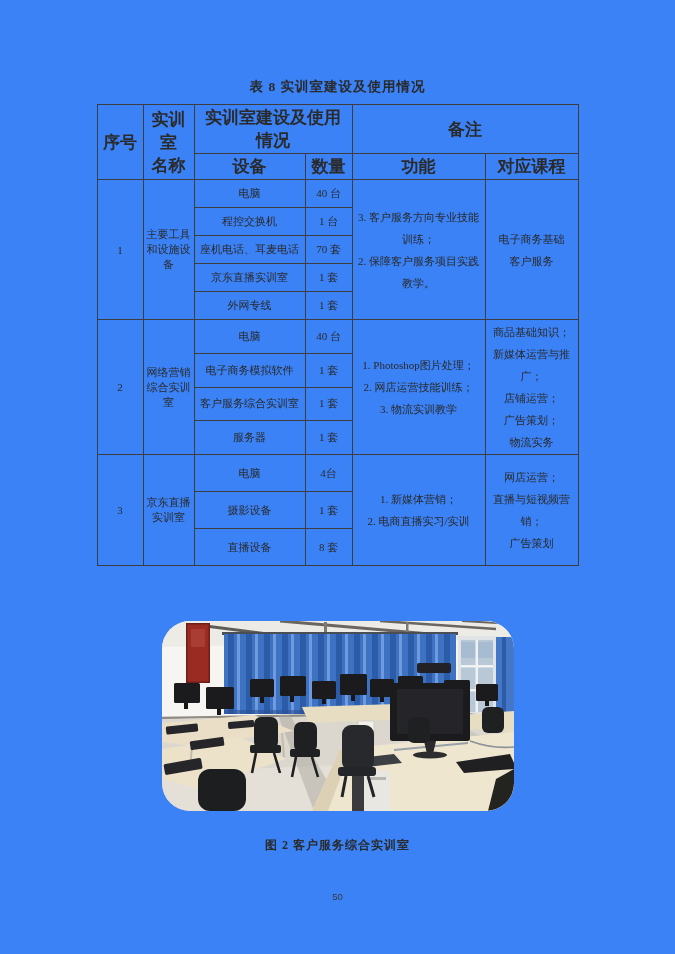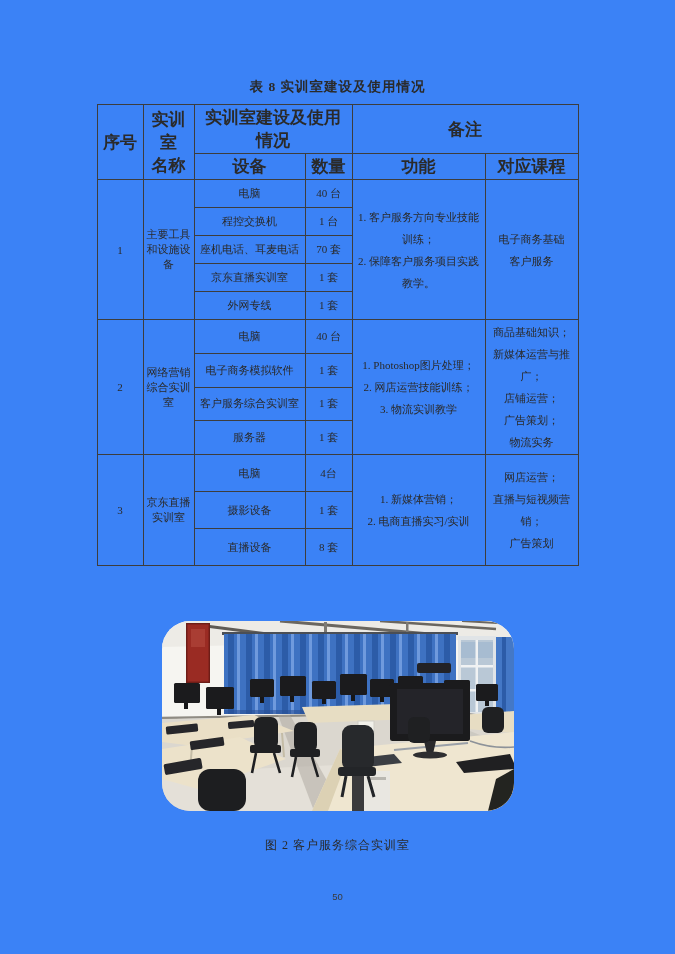--- a/index.html
+++ b/index.html
@@ -58,21 +58,21 @@
     display:inline-block;
     width:352px;height:190px;
     border-radius:28px;
     overflow:hidden;
     line-height:0;
   }
   .fig-caption{
     margin-top:22px;
     text-align:center;
     font-size:12px;
-    font-weight:normal;
+    font-weight:bold;
     letter-spacing:1px;
   }
   .page-number{
     position:absolute;
     bottom:52px;left:0;right:0;
     text-align:center;
     font-size:9.5px;
     color:#3a3a3a;
     font-family:"Liberation Sans","DejaVu Sans",sans-serif;
   }
@@ -109,21 +109,21 @@
         <th>对应课程</th>
       </tr>
     </thead>
     <tbody>
 
       <tr class="sec1">
         <td rowspan="5">1</td>
         <td rowspan="5">主要工具和设施设备</td>
         <td>电脑</td>
         <td>40 台</td>
-        <td rowspan="5" class="left">1. 客户服务方向专业技能训练；
+        <td rowspan="5" class="left">3. 客户服务方向专业技能训练；
 2. 保障客户服务项目实践教学。</td>
         <td rowspan="5" class="left">电子商务基础
 客户服务</td>
       </tr>
       <tr class="sec1">
         <td>程控交换机</td>
         <td>1 台</td>
       </tr>
       <tr class="sec1">
         <td>座机电话、耳麦电话</td>

